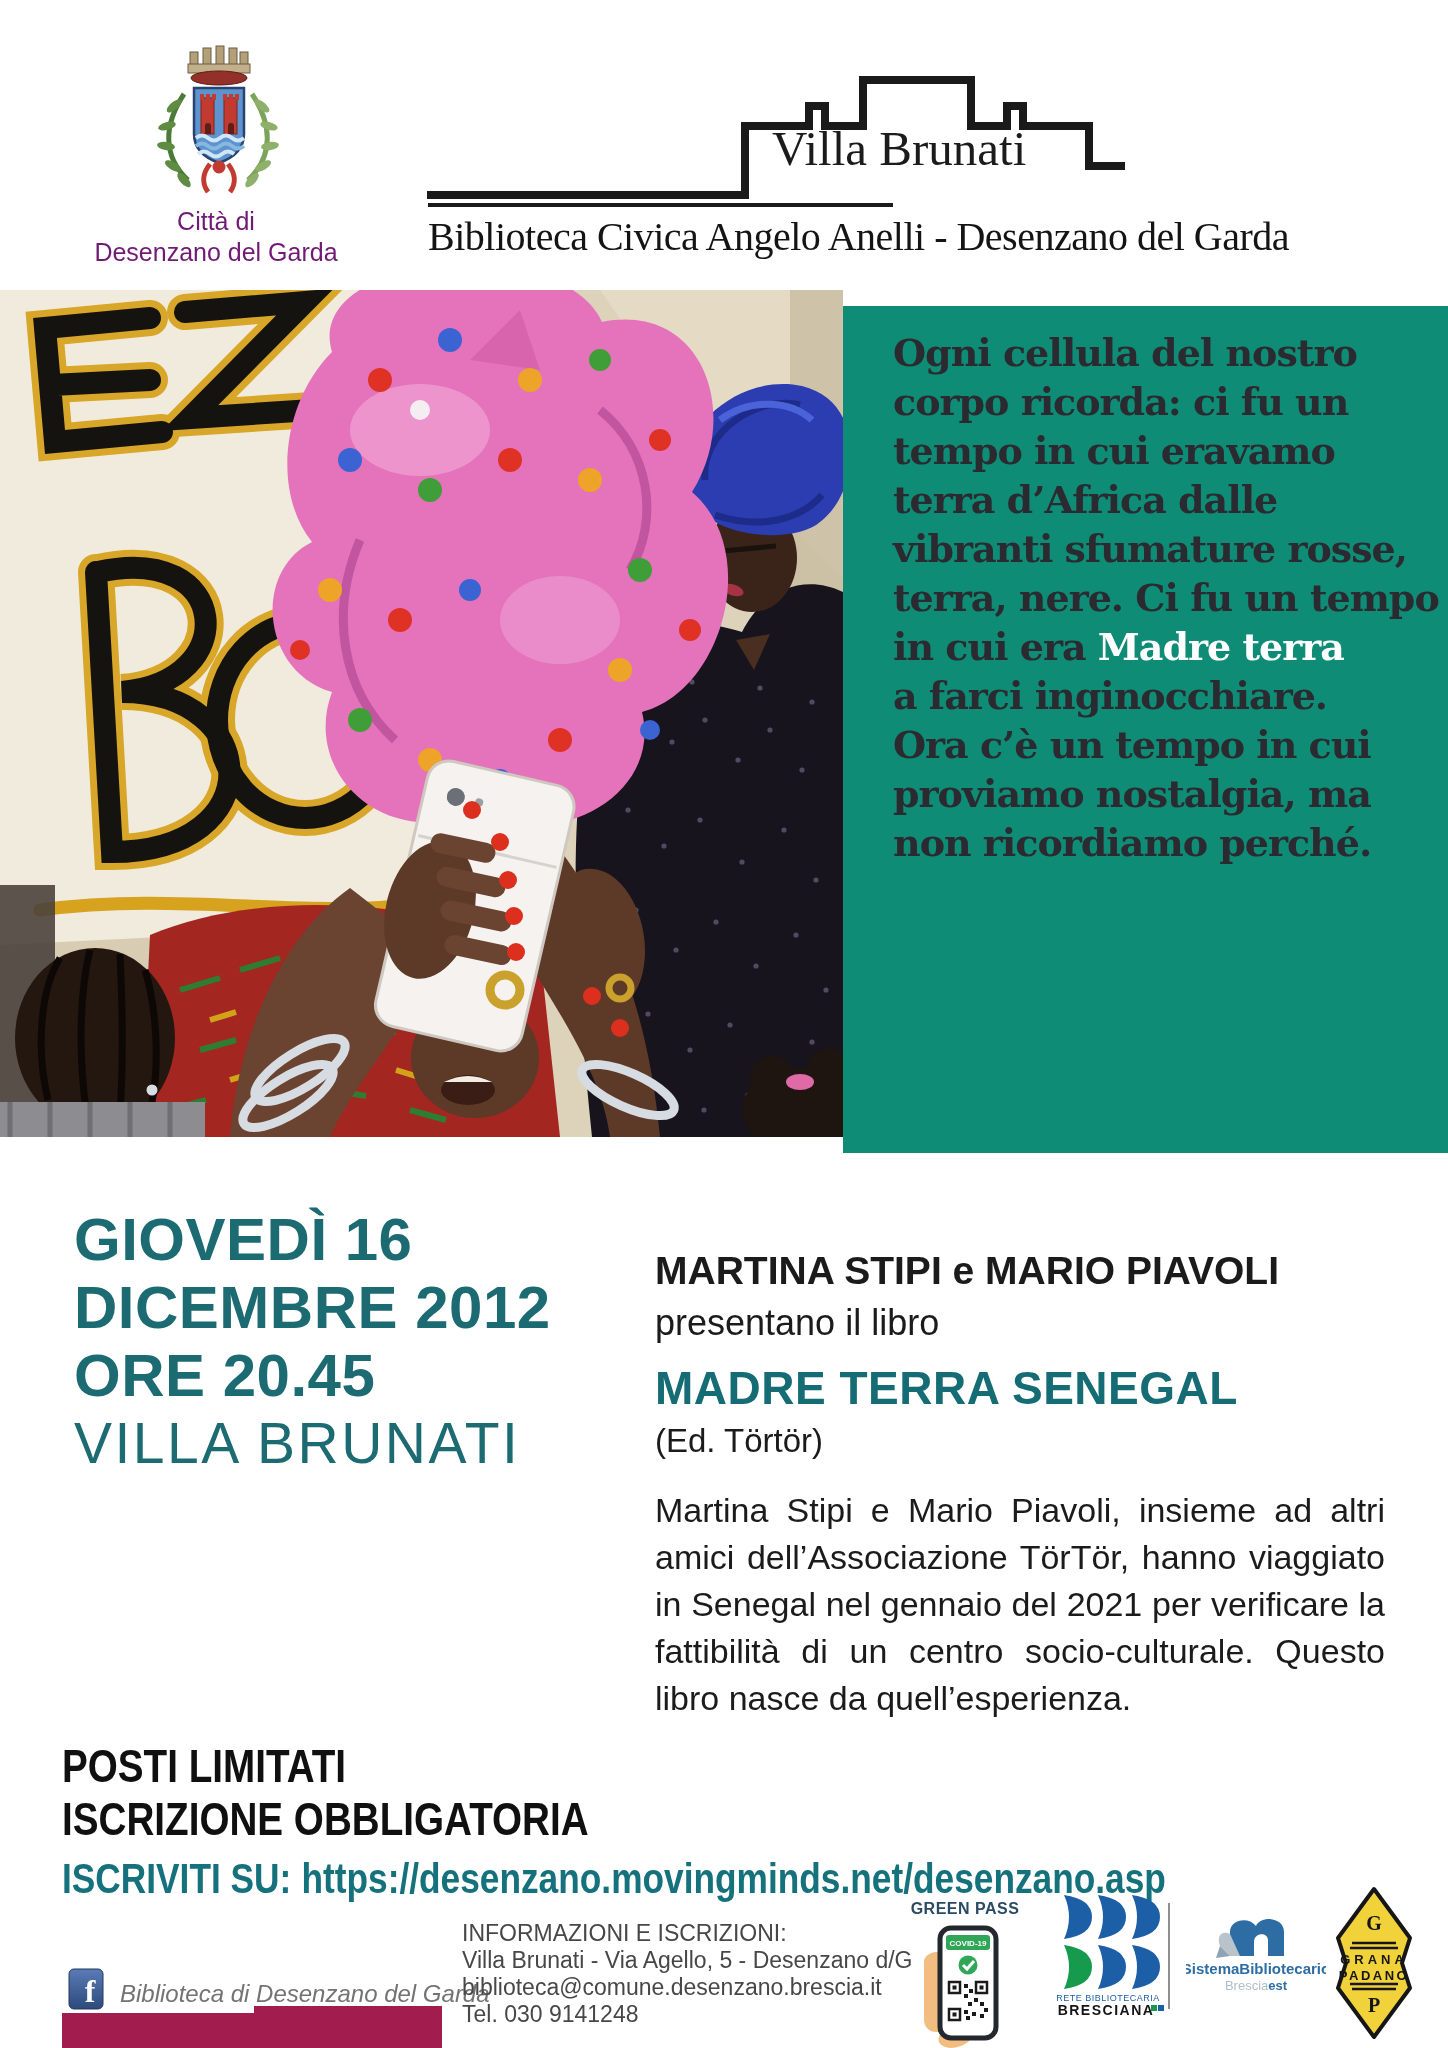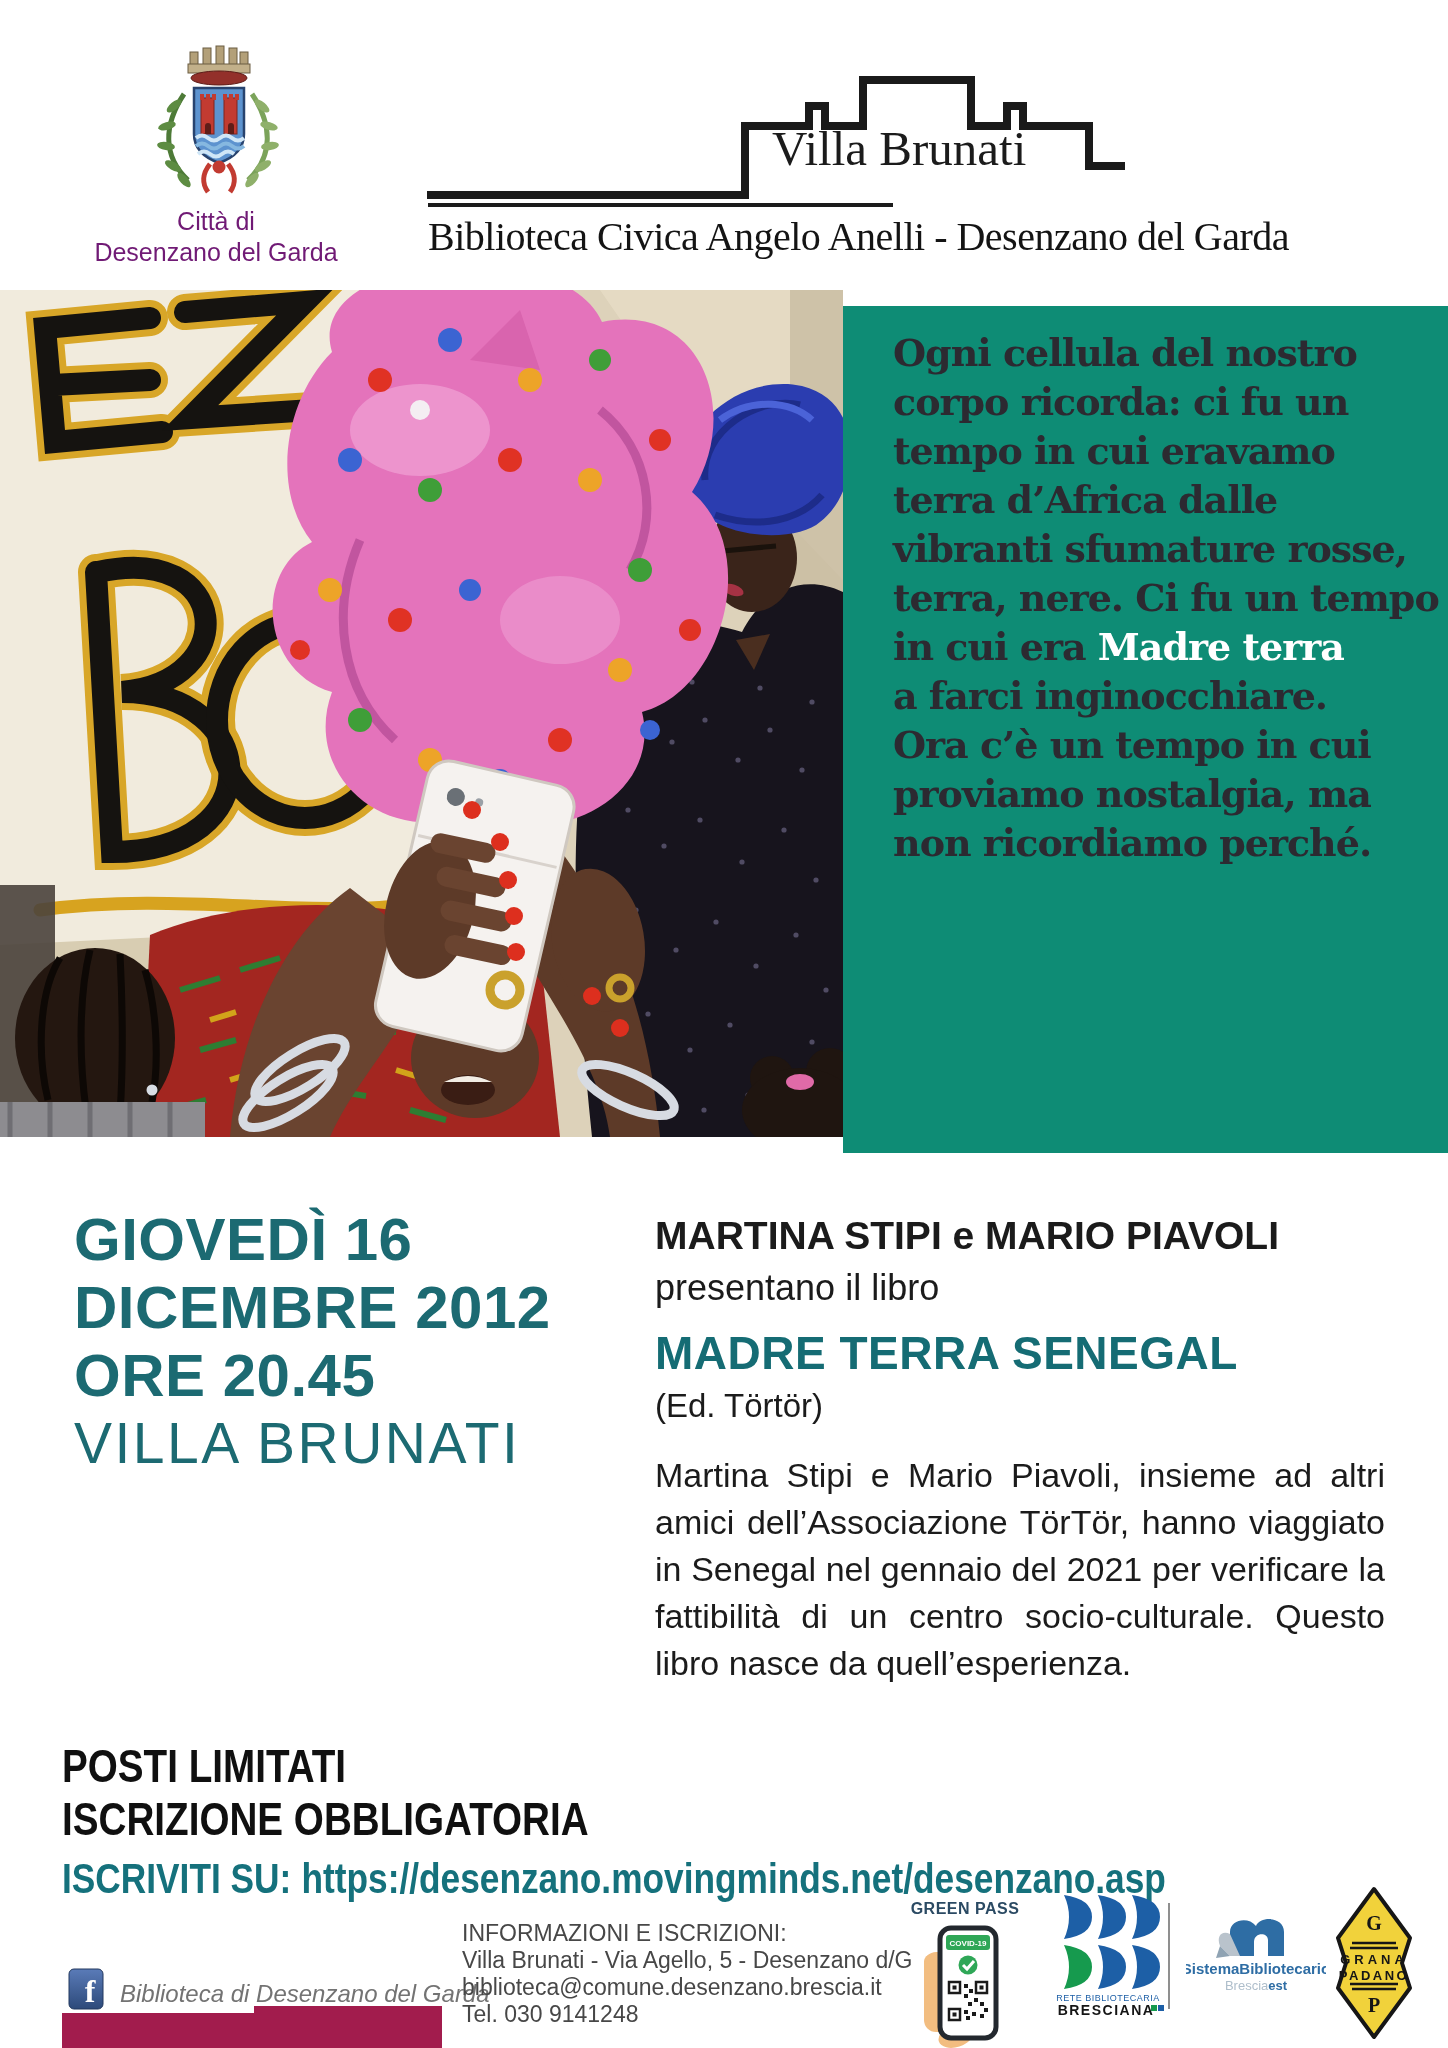--- a/index.html
+++ b/index.html
@@ -24,21 +24,21 @@
     font-weight:700;font-size:38px;line-height:49px;letter-spacing:-1px;color:#2C2A31;}
   .quote .qline{white-space:nowrap;}
   .quote .qline span{white-space:pre;}
   .quote .hl{color:#ffffff;}
 
   
   .date-block{left:74px;top:1206px;color:#1C6A72;}
   .date-line{font-weight:700;font-size:60px;line-height:68px;letter-spacing:0.5px;white-space:nowrap;}
   .venue-line{font-weight:400;font-size:57px;line-height:66px;letter-spacing:2.5px;white-space:nowrap;}
   .right-col{left:655px;top:1214px;width:730px;color:#1b1b1b;}
-  .authors{font-weight:700;font-size:39px;white-space:nowrap;}
+  .authors{font-weight:700;font-size:39px;white-space:nowrap;margin-top:35px;}
   .presents{font-size:36px;margin-top:9px;}
   .book-title{font-weight:700;font-size:46px;letter-spacing:0.5px;color:#156C74;margin-top:17px;white-space:nowrap;}
   .publisher{font-size:33px;margin-top:7px;}
   .description{font-size:34px;line-height:47px;text-align:justify;margin-top:27px;}
 
   
   .reg{left:62px;top:1728px;margin-top:12px;}
   .cond{display:inline-block;transform:scaleX(0.84);transform-origin:0 50%;white-space:nowrap;}
   .reg-line{font-weight:700;font-size:46px;line-height:53px;color:#101010;}
   .reg-link-line{margin-top:9px;font-weight:700;font-size:42px;color:#15717C;}

